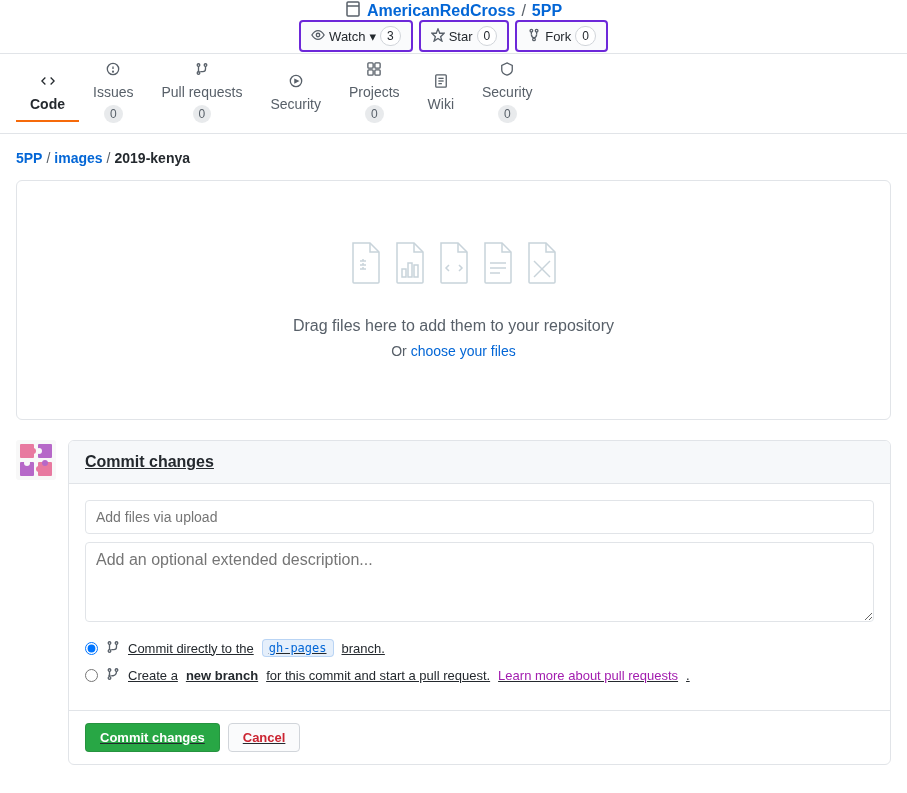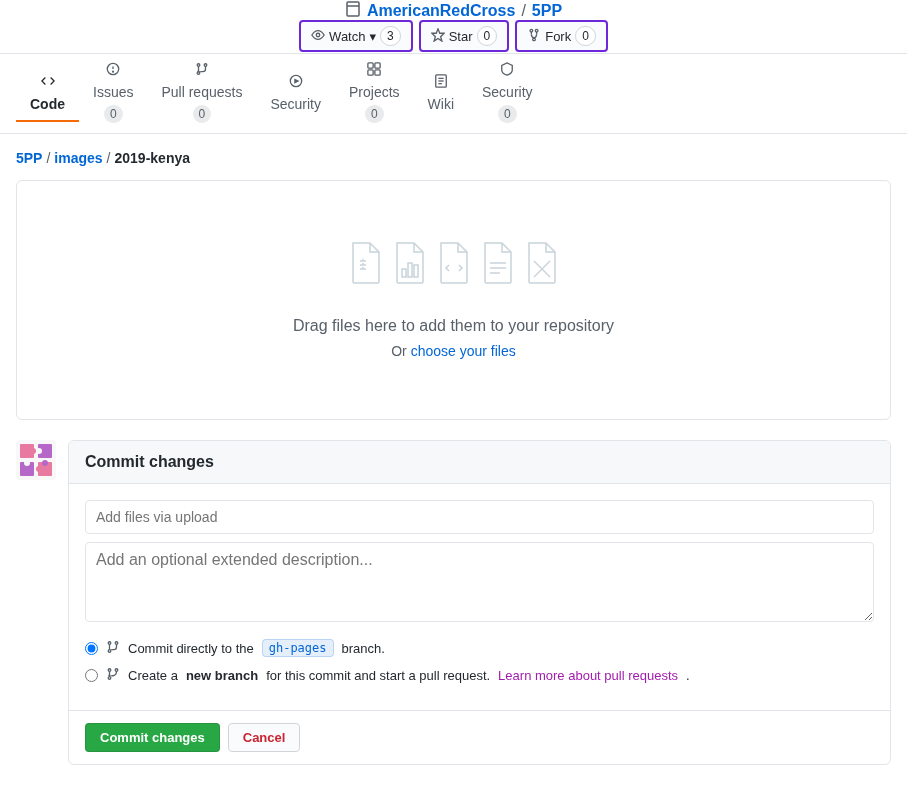--- a/index.html
+++ b/index.html
@@ -149,20 +149,21 @@
     }
     .drop-link {
       color: #0366d6;
       cursor: pointer;
     }
     
     .commit-section {
       display: flex;
       gap: 12px;
       align-items: flex-start;
+      text-decoration: underline;
     }
     .avatar-placeholder {
       width: 40px;
       height: 40px;
       flex-shrink: 0;
       position: relative;
     }
     .commit-form-wrapper {
       flex: 1;
       border: 1px solid #e1e4e8;

